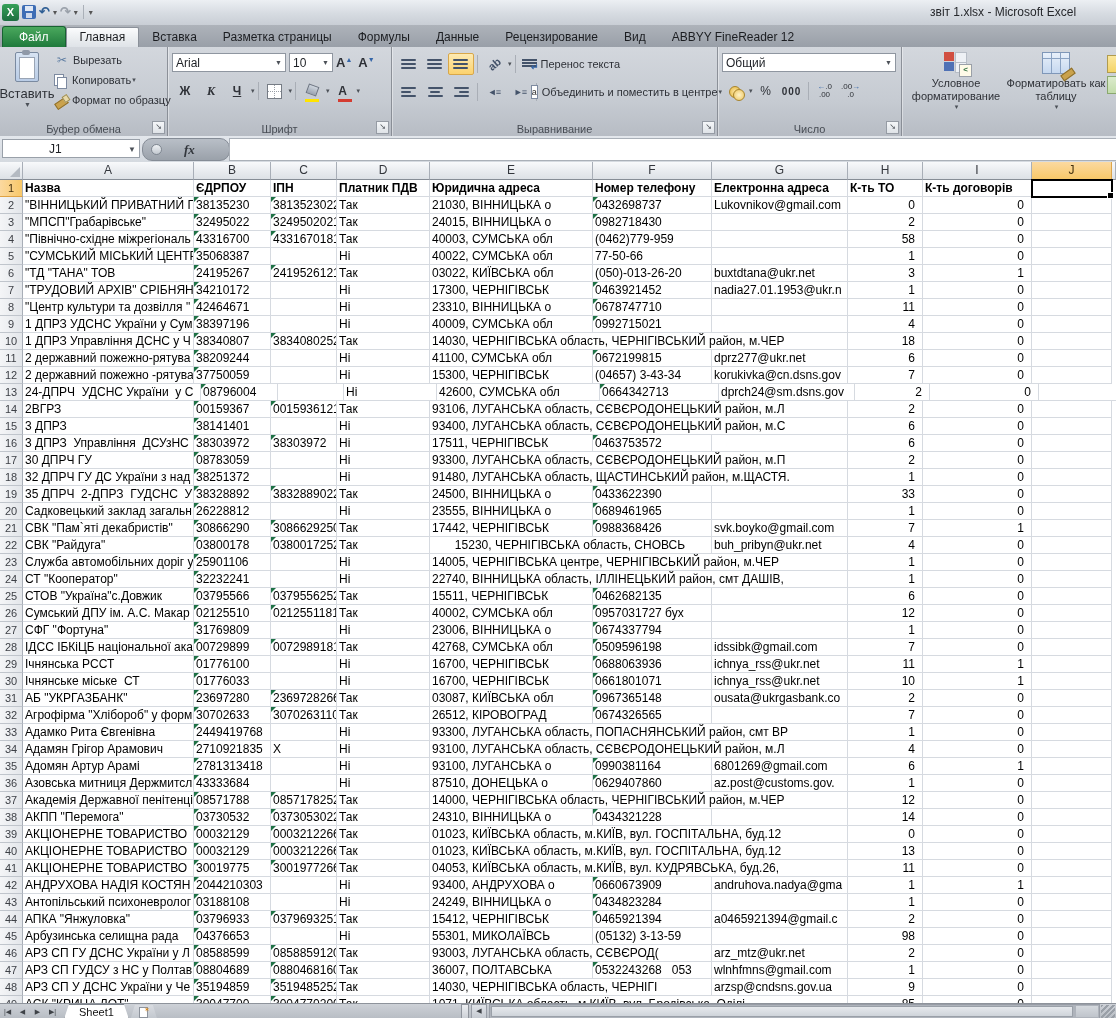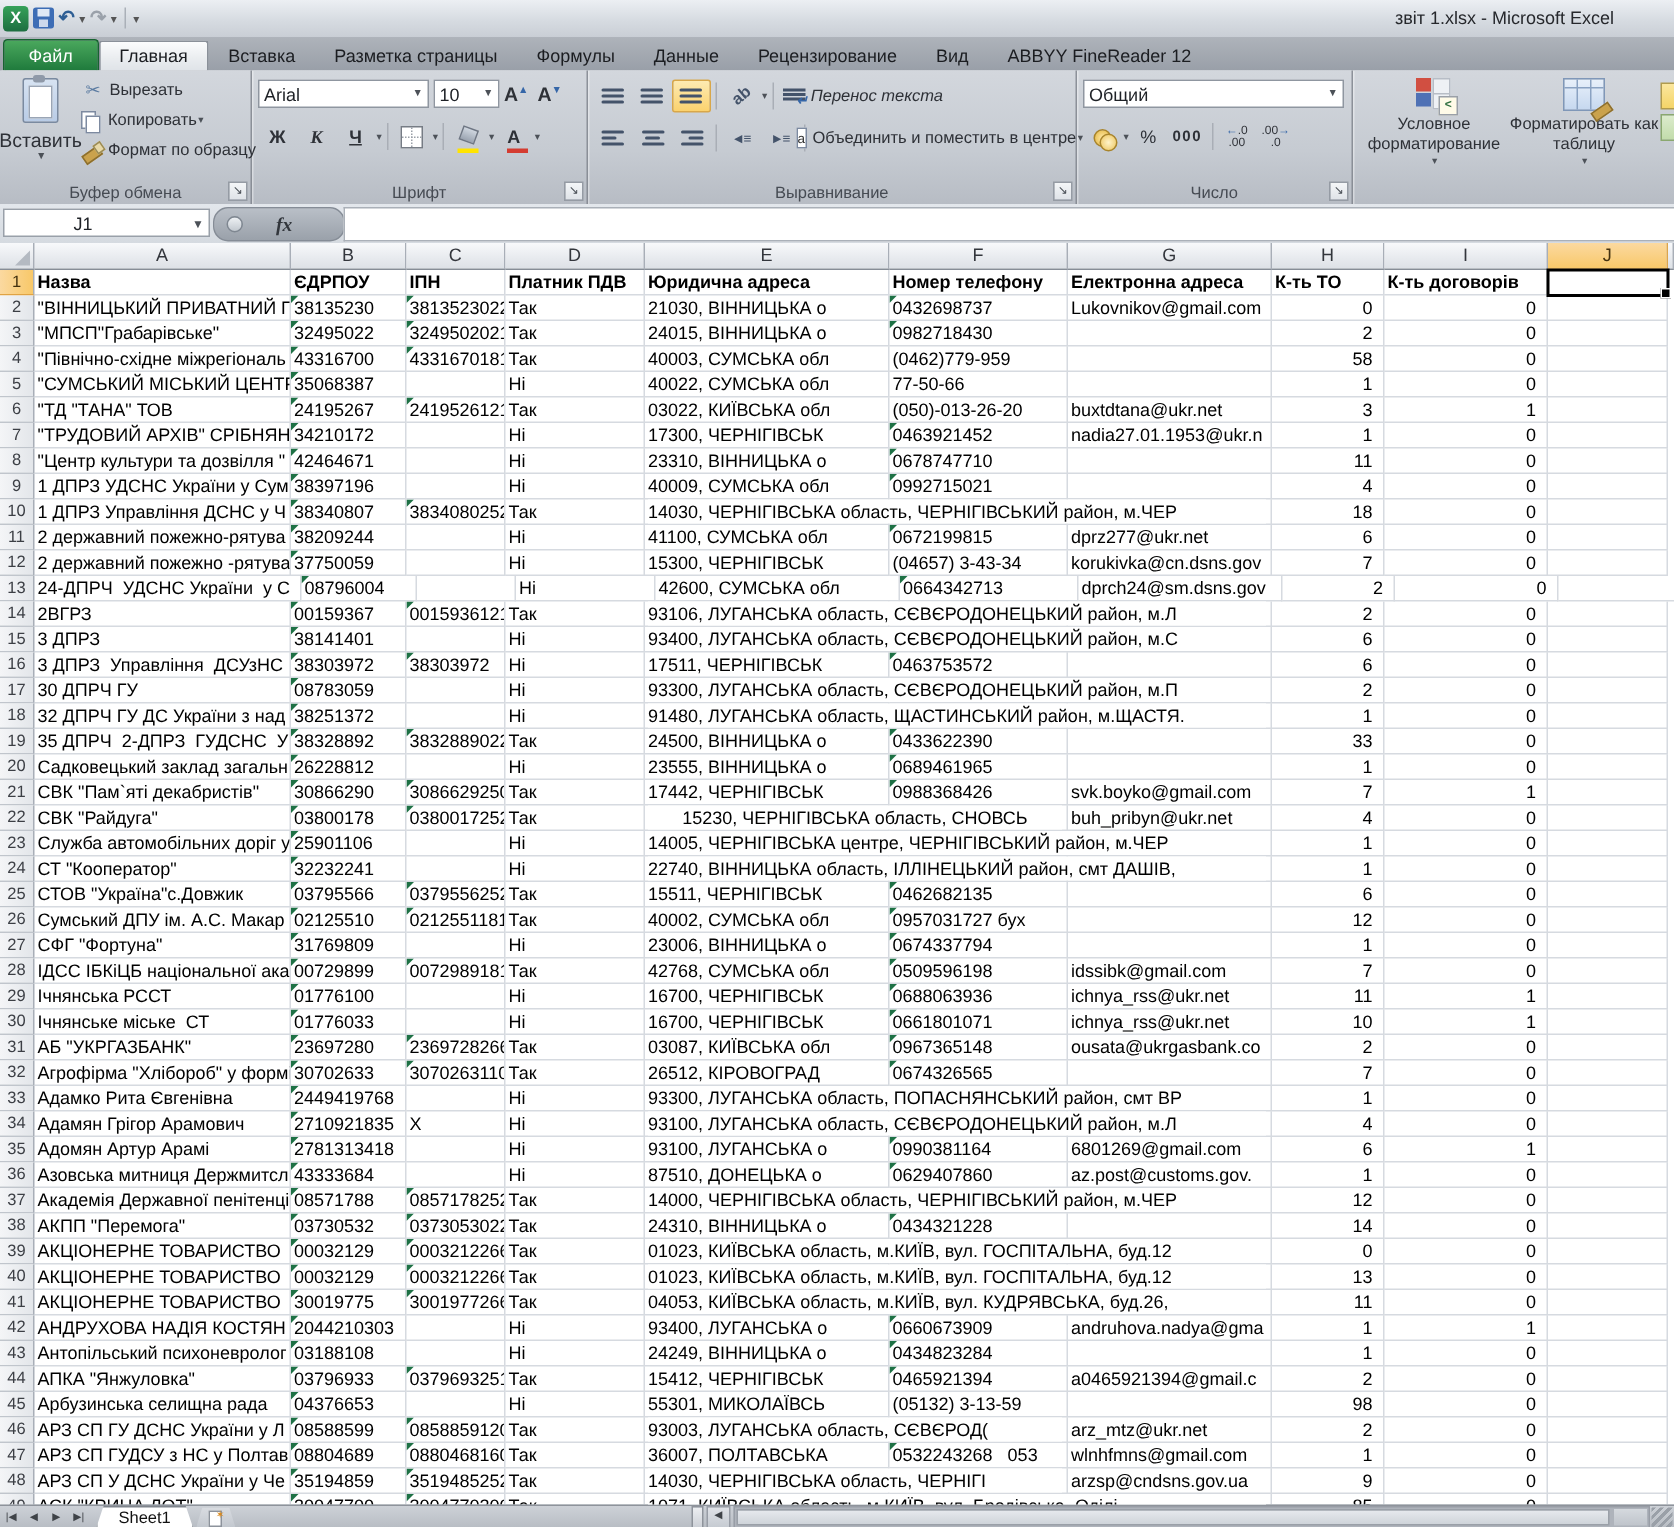--- a/index.html
+++ b/index.html
@@ -309,21 +309,21 @@
               <i class="w1"></i>
               <i class="w1"></i>
             </span>
           </span>
         <span class="vsep"></span>
         <span class="sq">
             <span class="orient">ab</span>
           </span>
           <span class="mini-caret">▾</span>
         <span class="vsep"></span>
-        <span class="sq" style="width:auto;font-style:italic;">
+        <span class="sq" style="width:auto;">
           <span class="wrap-ic">
               <i></i>
               <i></i>
               <i></i>
             </span>
           <span class="albl">Перенос текста</span>
         </span>
       </div>
       <div class="rrow" style="margin-top:6px;">
         <span class="sq">
@@ -980,21 +980,21 @@
           <div class="cell num" style="width: 75px;">11</div>
           <div class="cell num" style="width: 109px;">0</div>
           <div class="cell" style="width: 80px;"></div>
         </div>
         <div class="grow">
           <div class="rn">42</div>
           <div class="cell" style="width: 171px;">АНДРУХОВА НАДІЯ КОСТЯН</div>
           <div class="cell" style="width: 77px;">2044210303<span class="tri"></span></div>
           <div class="cell" style="width: 66px;"></div>
           <div class="cell" style="width: 93px;">Ні</div>
-          <div class="cell" style="width: 163px;">93400, ЛУГАНСЬКА о</div>
+          <div class="cell" style="width: 163px;">93400, АНДРУХОВА о</div>
           <div class="cell" style="width: 119px;">0660673909<span class="tri"></span></div>
           <div class="cell" style="width: 136px;">andruhova.nadya@gma</div>
           <div class="cell num" style="width: 75px;">1</div>
           <div class="cell num" style="width: 109px;">1</div>
           <div class="cell" style="width: 80px;"></div>
         </div>
         <div class="grow">
           <div class="rn">43</div>
           <div class="cell" style="width: 171px;">Антопільський психоневролог</div>
           <div class="cell" style="width: 77px;">03188108<span class="tri"></span></div>

